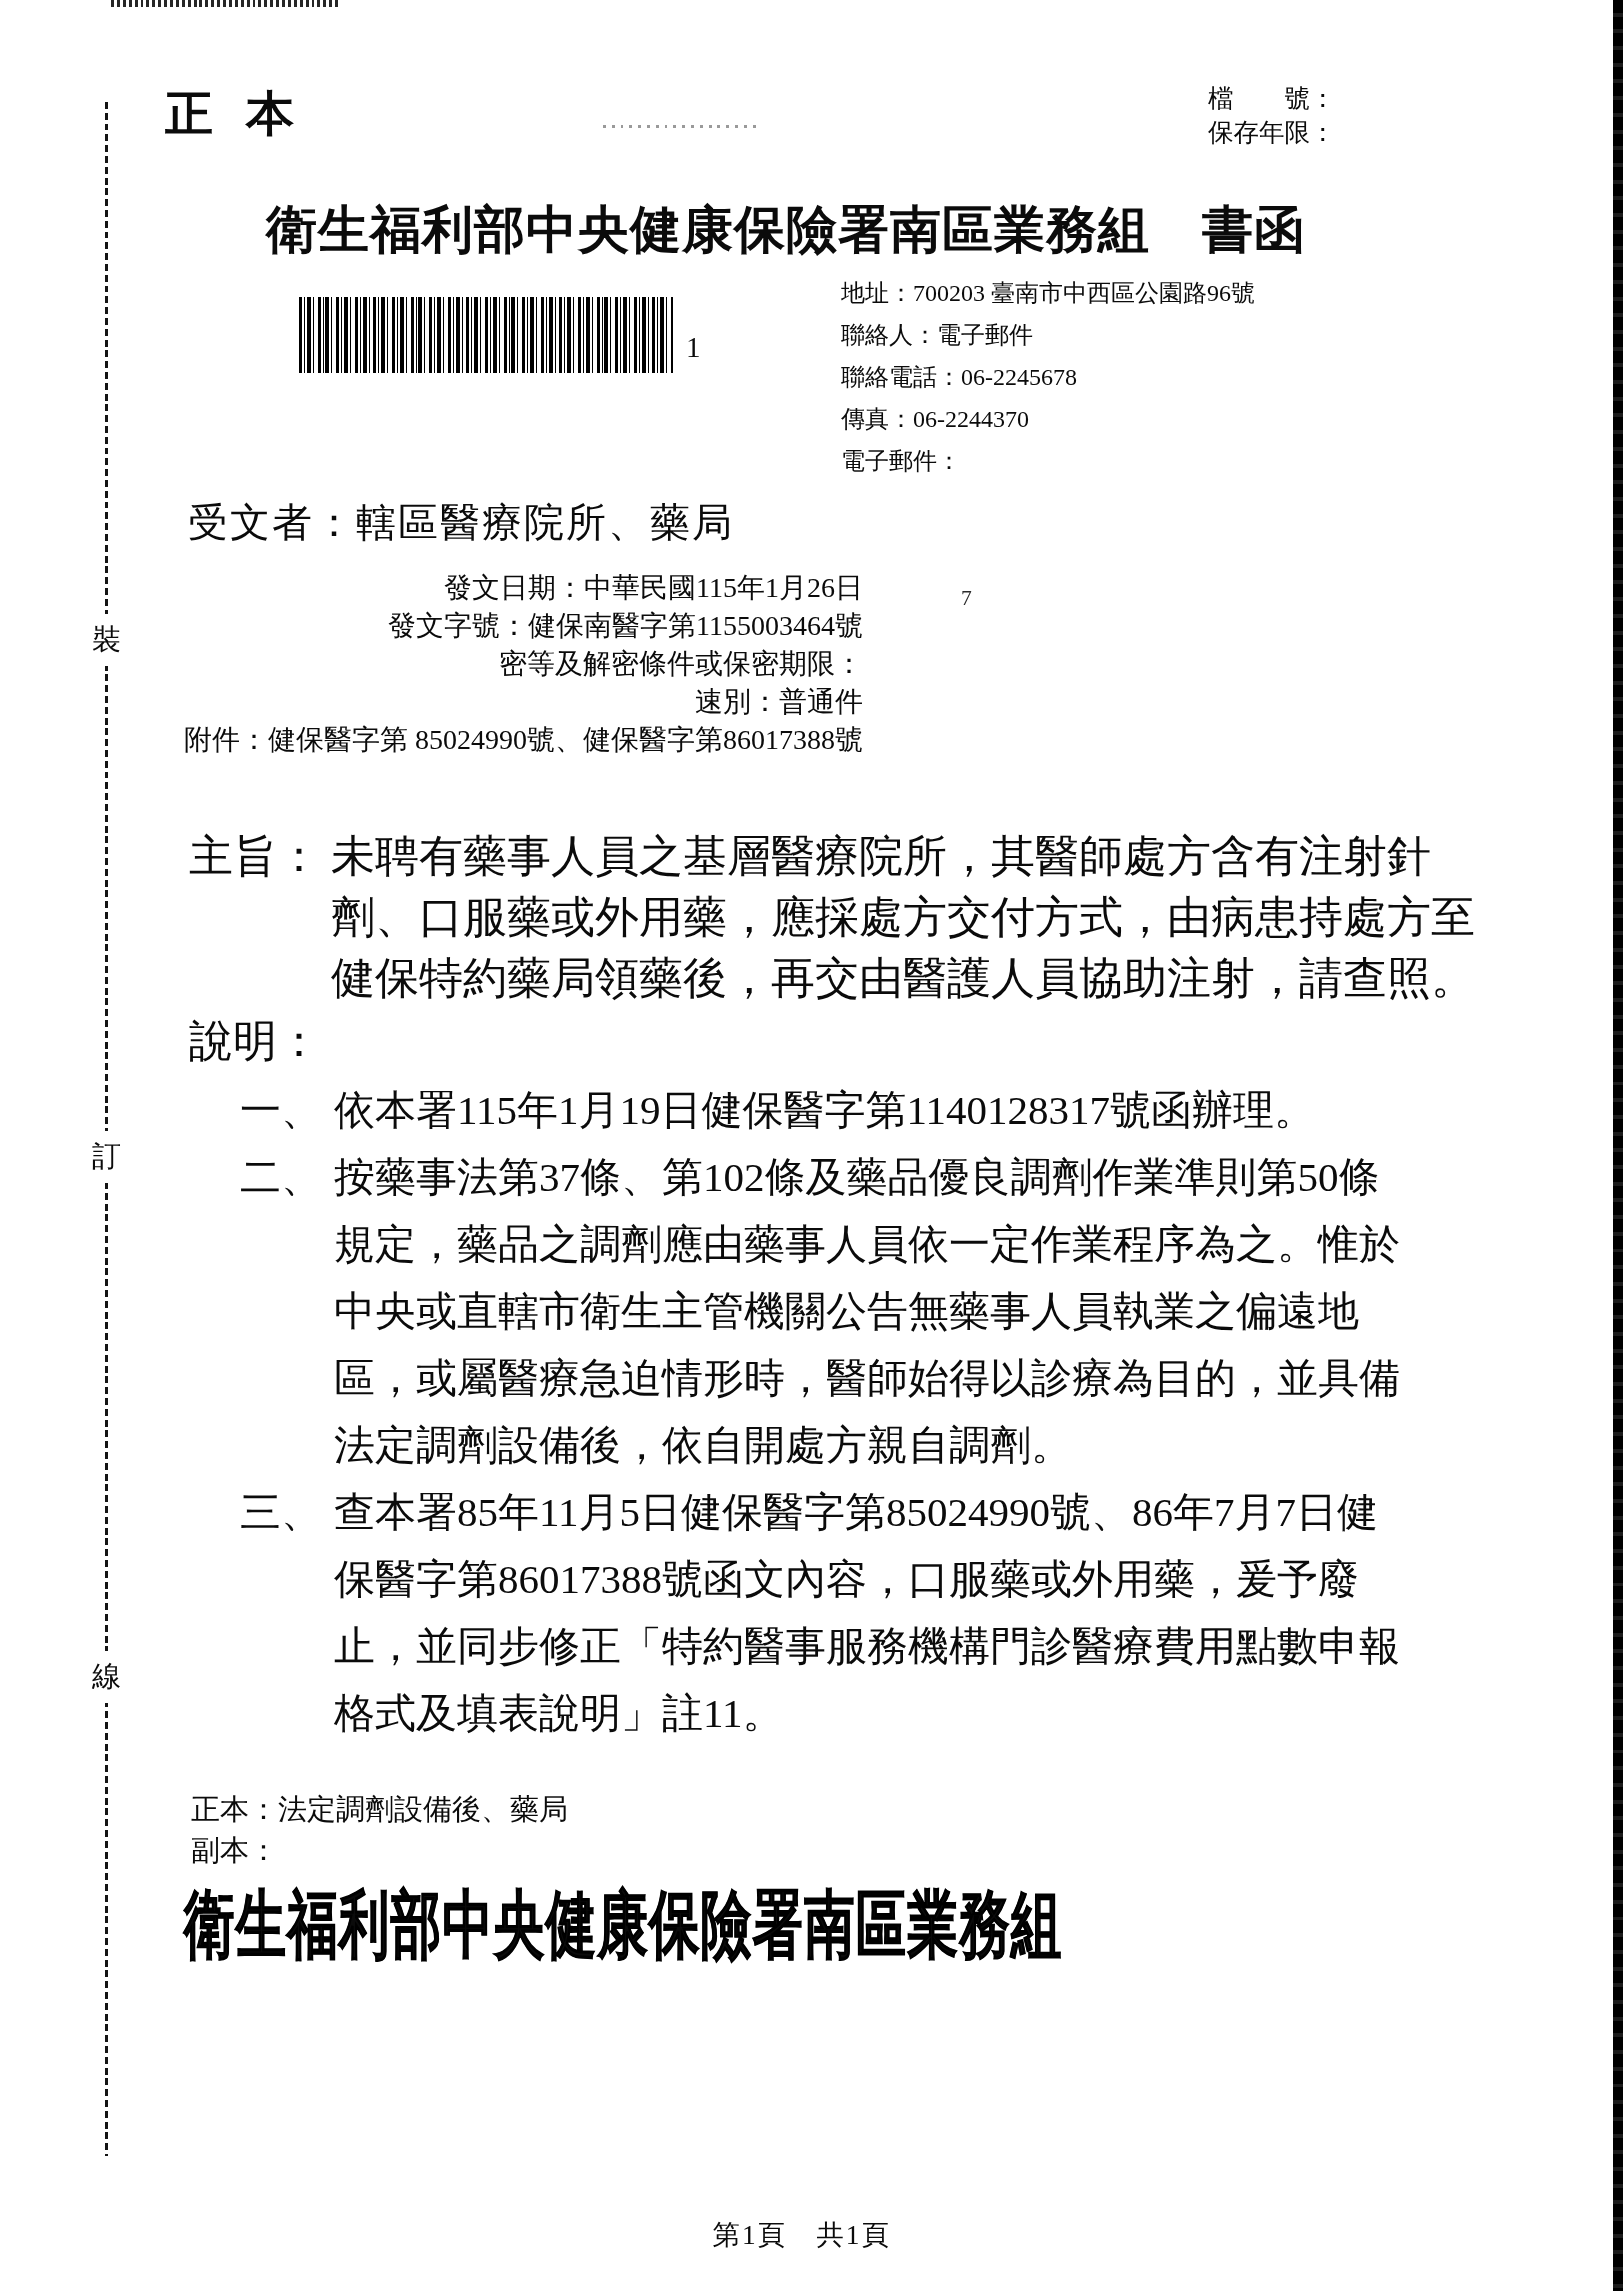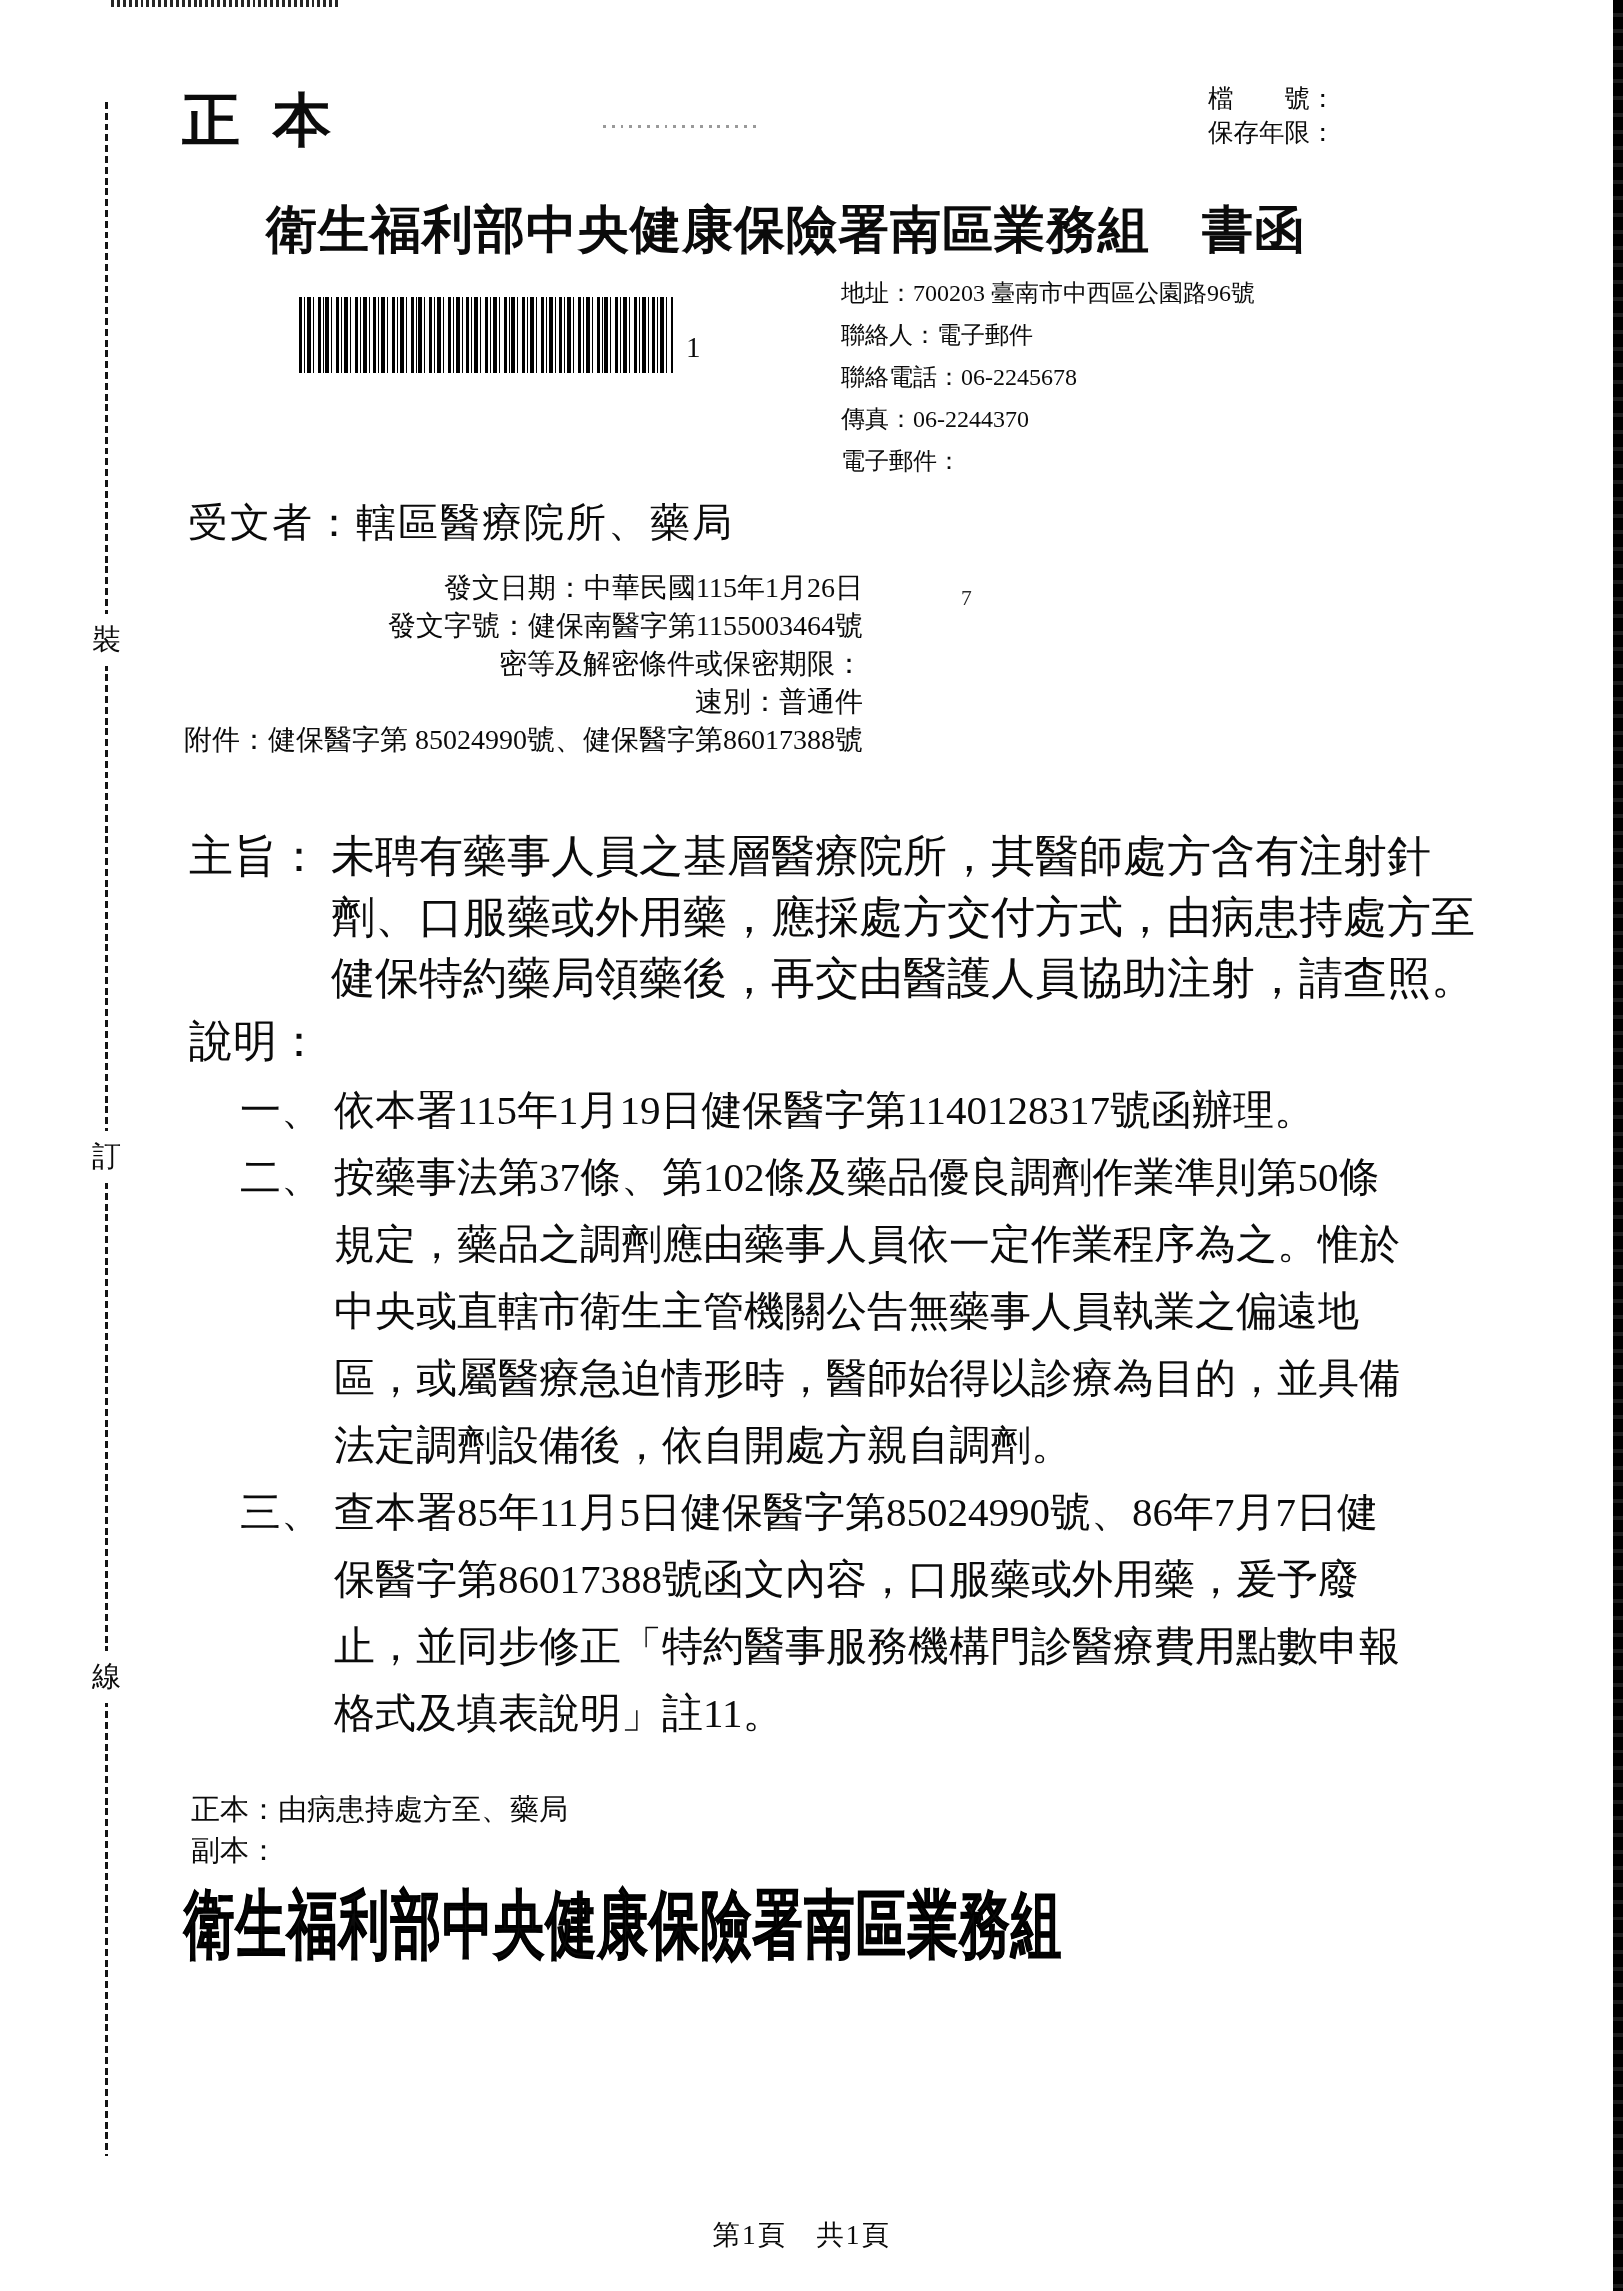--- a/index.html
+++ b/index.html
@@ -21,21 +21,21 @@
   
   .bind-line { position:absolute; left:105px; top:102px; width:2.9px; height:2054px;
     background:repeating-linear-gradient(180deg,#141414 0 6.9px,transparent 6.9px 10.8px); }
   .bind-mark { position:absolute; left:86px; width:41px; text-align:center;
     background:#fff; font-size:29px; padding:5.9px 0; }
   .bind-mark.m1 { top:614px; }
   .bind-mark.m2 { top:1131px; }
   .bind-mark.m3 { top:1651px; }
 
   
-  .copy-stamp { position:absolute; left:182px; top:82px; font-size:58px; font-weight:700;
+  .copy-stamp { position:absolute; left:165px; top:82px; font-size:48px; font-weight:700;
     letter-spacing:33px; white-space:nowrap; }
   .file-header { position:absolute; left:1208px; top:82px; font-size:25.5px; line-height:34px; }
   .doc-title { position:absolute; left:266px; top:196px; font-size:51px; font-weight:700;
     letter-spacing:1px; white-space:nowrap; }
 
   .barcode { position:absolute; left:299px; top:297px; width:374px; height:76px;
     background:repeating-linear-gradient(90deg,
       #000 0 2.9px,#fff 2.9px 4.9px,#000 4.9px 5.9px,#fff 5.9px 7.8px,
       #000 7.8px 11.8px,#fff 11.8px 13.7px,#000 13.7px 14.7px,#fff 14.7px 18.6px); }
   .barcode-caption { position:absolute; left:686px; top:331px; font-size:29px; }
@@ -149,21 +149,21 @@
         <div>查本署85年11月5日健保醫字第85024990號、86年7月7日健</div>
         <div>保醫字第86017388號函文內容，口服藥或外用藥，爰予廢</div>
         <div>止，並同步修正「特約醫事服務機構門診醫療費用點數申報</div>
         <div>格式及填表說明」註11。</div>
       </div>
     </div>
 
   </div>
 
   <div class="distribution">
-    <div>正本：由病患持處方至、藥局</div>
+    <div>正本：法定調劑設備後、藥局</div>
     <div>副本：</div>
   </div>
 
   <div class="issuer-stamp">衛生福利部中央健康保險署南區業務組</div>
 
   <div class="page-footer">第1頁　共1頁</div>
 
 </div>
 
 

